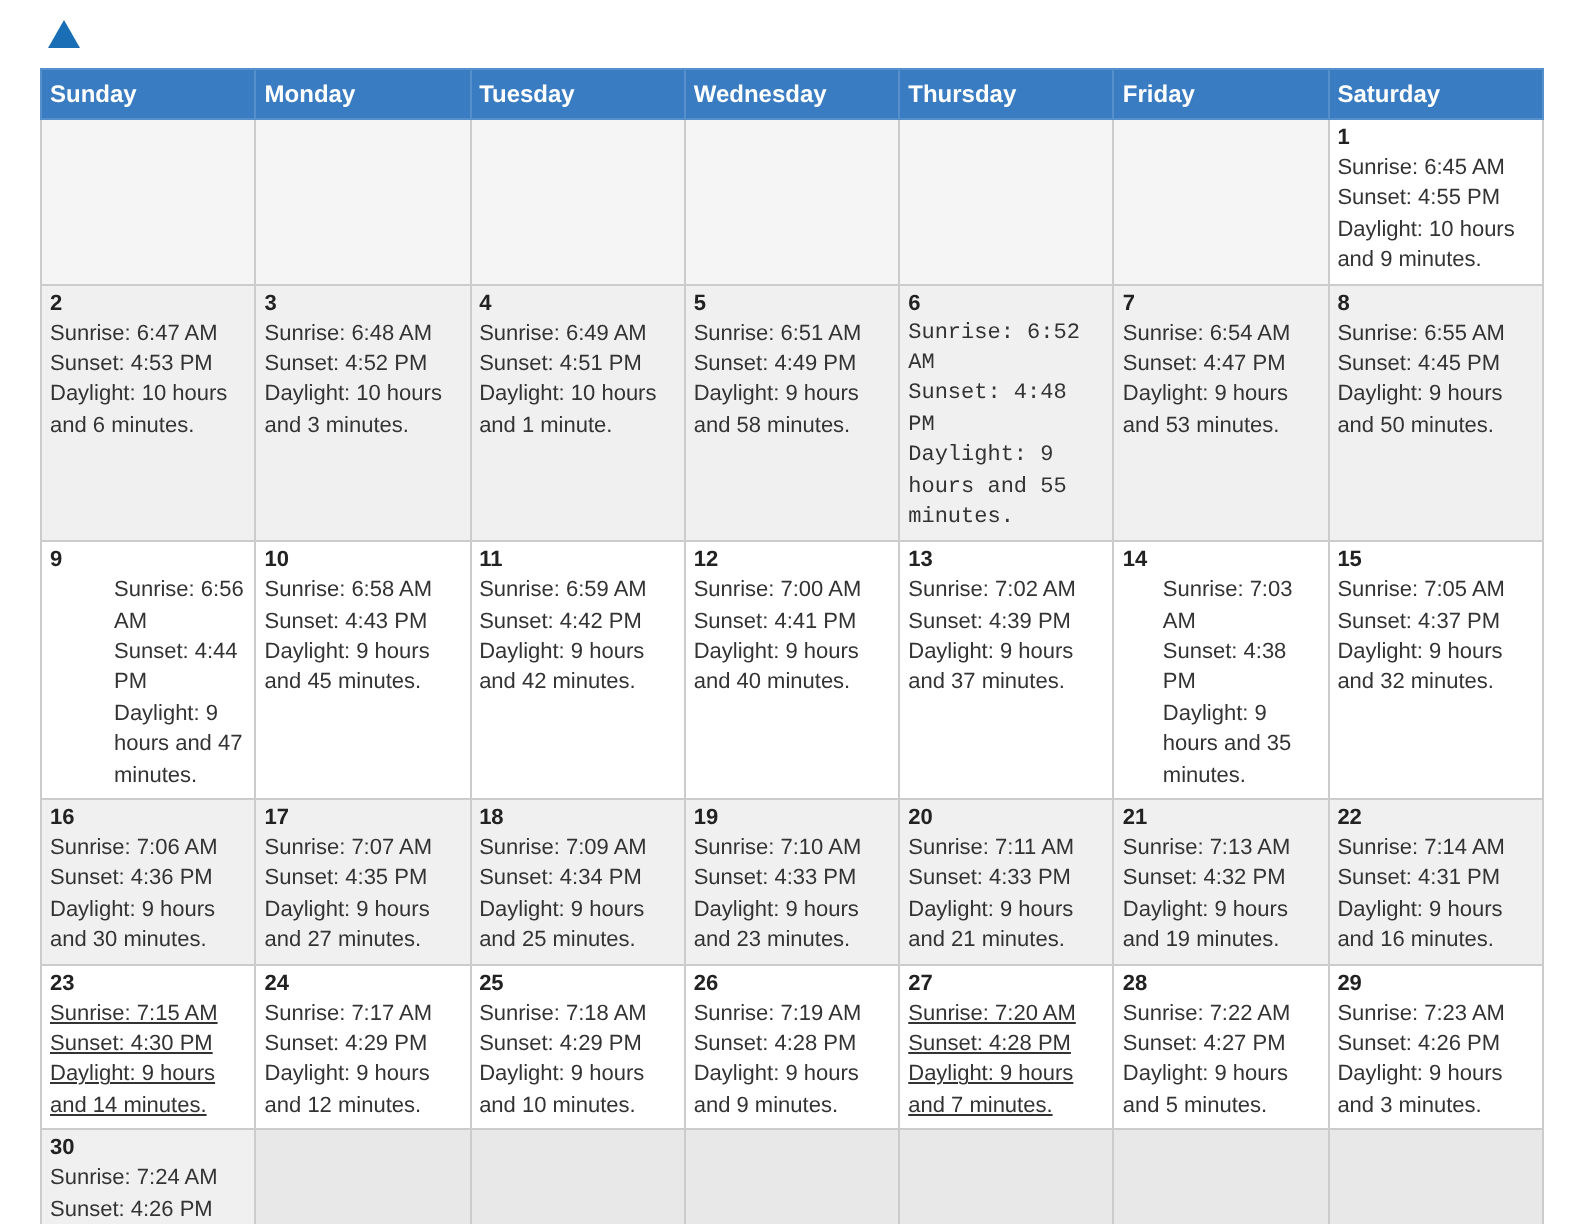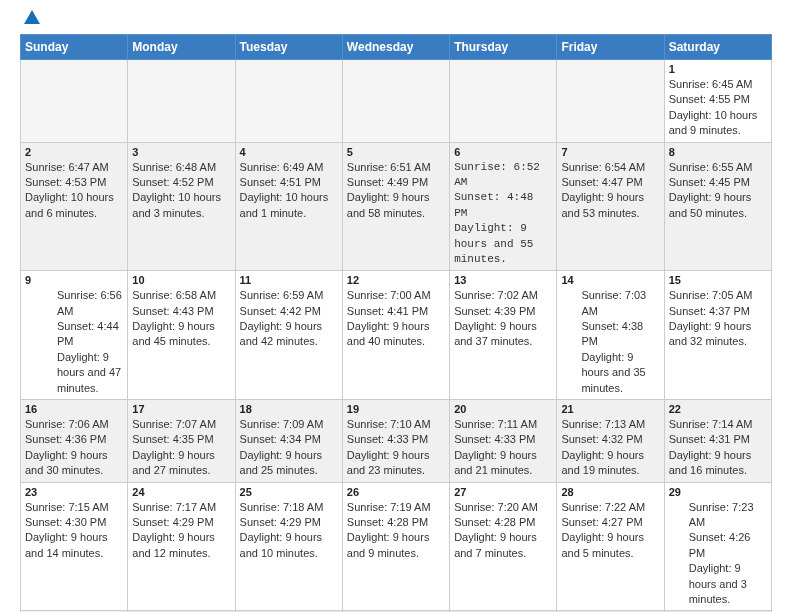--- a/index.html
+++ b/index.html
@@ -278,21 +278,21 @@
           <td>
             <div class="day-num">22</div>
             <div class="day-info" style="white-space: pre-line;">Sunrise: 7:14 AM
 Sunset: 4:31 PM
 Daylight: 9 hours and 16 minutes.</div>
           </td>
         </tr>
         <tr>
           <td>
             <div class="day-num">23</div>
-            <div class="day-info" style="white-space: pre-line;">Sunrise: 7:15 AM
+            <div class="day-info" style="white-space: pre-line; text-decoration: underline;">Sunrise: 7:15 AM
 Sunset: 4:30 PM
 Daylight: 9 hours and 14 minutes.</div>
           </td>
           <td>
             <div class="day-num">24</div>
             <div class="day-info" style="white-space: pre-line;">Sunrise: 7:17 AM
 Sunset: 4:29 PM
 Daylight: 9 hours and 12 minutes.</div>
           </td>
           <td>
@@ -302,33 +302,33 @@
 Daylight: 9 hours and 10 minutes.</div>
           </td>
           <td>
             <div class="day-num">26</div>
             <div class="day-info" style="white-space: pre-line;">Sunrise: 7:19 AM
 Sunset: 4:28 PM
 Daylight: 9 hours and 9 minutes.</div>
           </td>
           <td>
             <div class="day-num">27</div>
-            <div class="day-info" style="white-space: pre-line;">Sunrise: 7:20 AM
+            <div class="day-info" style="white-space: pre-line; text-decoration: underline;">Sunrise: 7:20 AM
 Sunset: 4:28 PM
 Daylight: 9 hours and 7 minutes.</div>
           </td>
           <td>
             <div class="day-num">28</div>
             <div class="day-info" style="white-space: pre-line;">Sunrise: 7:22 AM
 Sunset: 4:27 PM
 Daylight: 9 hours and 5 minutes.</div>
           </td>
           <td>
             <div class="day-num">29</div>
-            <div class="day-info" style="white-space: pre-line; margin-left: 20px;">Sunrise: 7:23 AM
+            <div class="day-info" style="white-space: pre-line;">Sunrise: 7:23 AM
 Sunset: 4:26 PM
 Daylight: 9 hours and 3 minutes.</div>
           </td>
         </tr>
         <tr class="row-shaded">
           <td>
             <div class="day-num">30</div>
             <div class="day-info" style="white-space: pre-line;">Sunrise: 7:24 AM
 Sunset: 4:26 PM
 Daylight: 9 hours and 2 minutes.</div>

